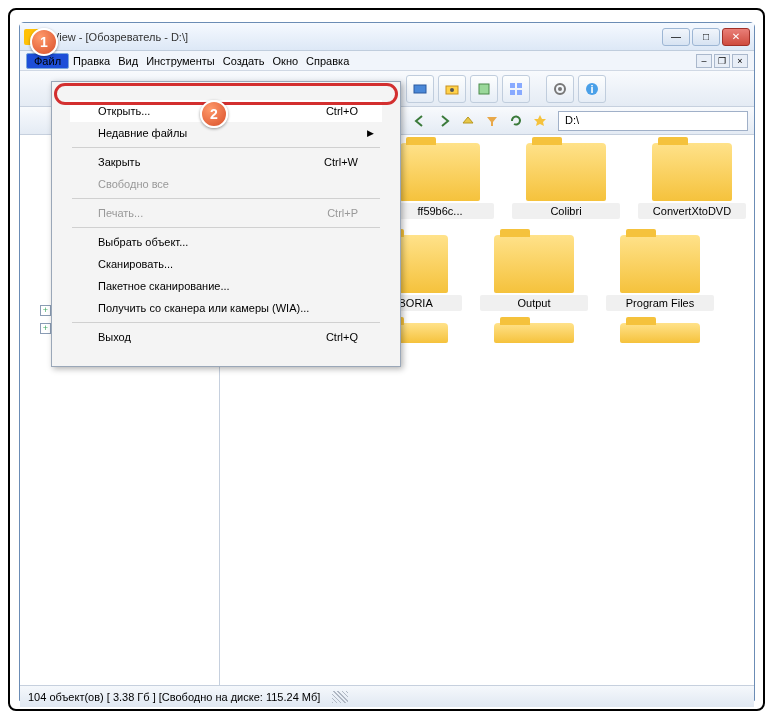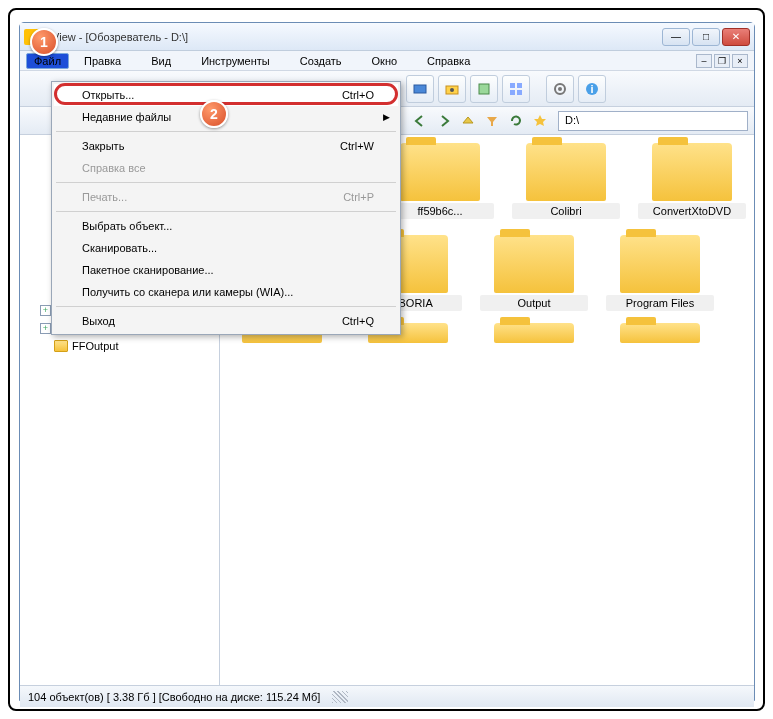--- a/index.html
+++ b/index.html
@@ -6,21 +6,21 @@
 body { background: #fff; width: 773px; height: 719px; position: relative; overflow: hidden; }
 .outer-frame { position: absolute; left: 8px; top: 8px; width: 757px; height: 703px; border: 2px solid #000; border-radius: 8px; background: #fff; overflow: hidden; }
 .window { position: absolute; left: 19px; top: 22px; width: 736px; height: 679px; background: #eaf0f8; border: 1px solid #6b8cb5; border-radius: 5px 5px 0 0; }
 .titlebar { height: 28px; background: linear-gradient(#f5f9ff,#dde8f6); display: flex; align-items: center; padding: 0 4px; border-bottom: 1px solid #c0cddd; }
 .title-icon { width: 16px; height: 16px; background: #ffc107; margin-right: 6px; border-radius: 2px; }
 .title-text { flex: 1; color: #333; }
 .win-btns { display: flex; gap: 2px; }
 .win-btn { width: 28px; height: 18px; background: linear-gradient(#f1f5fb,#d7e3f2); border: 1px solid #9db6d4; border-radius: 3px; display: flex; align-items: center; justify-content: center; font-size: 10px; cursor: pointer; }
 .win-btn.close { background: linear-gradient(#e97f78,#cf4b3e); color: #fff; border-color: #a03028; }
 .menubar { height: 20px; background: #f1f5fb; display: flex; align-items: center; padding: 0 6px; border-bottom: 1px solid #d0d8e4; }
-.menu-item { padding: 2px 15px; cursor: pointer; }
+.menu-item { padding: 2px 4px; cursor: pointer; }
 .menu-item.active { background: #1d4ed8; border: 1px solid #7aa7dc; border-radius: 2px; padding: 1px 7px; }
 .mdi-btns { margin-left: auto; display: flex; gap: 2px; }
 .mdi-btn { width: 16px; height: 14px; border: 1px solid #aab8cc; background: #e8eef7; font-size: 9px; display: flex; align-items: center; justify-content: center; cursor: pointer; }
 .toolbar { height: 36px; background: linear-gradient(#f8fafd,#e4ebf4); border-bottom: 1px solid #c6d0de; display: flex; align-items: center; padding: 0 6px; gap: 4px; }
 .tbtn { width: 28px; height: 28px; background: linear-gradient(#fdfefe,#e6edf6); border: 1px solid #c0cddd; border-radius: 3px; display: flex; align-items: center; justify-content: center; cursor: pointer; }
 .tbtn.hidden-left { margin-left: 380px; }
 .navbar { height: 28px; background: linear-gradient(#f8fafd,#e4ebf4); border-bottom: 1px solid #c6d0de; display: flex; align-items: center; padding: 0 6px; gap: 4px; }
 .nav-icon { width: 20px; height: 20px; display: flex; align-items: center; justify-content: center; cursor: pointer; }
 .addr { flex: 1; height: 20px; background: #fff; border: 1px solid #a0b0c8; padding: 2px 6px; margin-left: 4px; }
 .content { display: flex; height: 550px; }
@@ -30,21 +30,21 @@
 .tree-icon { width: 14px; height: 12px; background: linear-gradient(#ffe28a,#f5c23c); border: 1px solid #d4a017; border-radius: 1px; margin-right: 4px; }
 .main-pane { flex: 1; display: flex; flex-direction: row; background: #fff; }
 .folders { flex: 1; background: #fff; padding: 8px; display: flex; flex-wrap: wrap; gap: 12px 18px; align-content: flex-start; overflow: hidden; }
 .folder-item { width: 108px; display: flex; flex-direction: column; align-items: center; cursor: pointer; }
 .folder-icn { width: 80px; height: 58px; background: linear-gradient(#ffe28a,#f5c23c); border-radius: 4px 4px 2px 2px; position: relative; margin-bottom: 2px; }
 .folder-icn::before { content: ''; position: absolute; top: -6px; left: 6px; width: 30px; height: 8px; background: #f5c23c; border-radius: 2px 2px 0 0; }
 .folder-label { width: 100%; text-align: center; background: #f0f0f0; padding: 2px 0; border-radius: 2px; overflow: hidden; text-overflow: ellipsis; white-space: nowrap; }
 .preview { height: 180px; background: #6b6b6b; border-top: 1px solid #999; }
 .statusbar { height: 22px; background: linear-gradient(#f5f8fc,#e0e8f2); border-top: 1px solid #c6d0de; display: flex; align-items: center; padding: 0 8px; gap: 4px; }
 .grip { width: 16px; height: 12px; margin-left: 8px; background: repeating-linear-gradient(45deg,#b0b8c4,#b0b8c4 1px,transparent 1px,transparent 3px); }
-.dropdown { position: absolute; left: 51px; top: 81px; width: 350px; background: #f4f4f4; border: 1px solid #9aa7b8; box-shadow: 2px 2px 6px rgba(0,0,0,.3); z-index: 100; padding: 2px; }
+.dropdown { position: absolute; left: 51px; top: 81px; width: 350px; background: #f4f4f4; border: 1px solid #9aa7b8; box-shadow: 2px 2px 6px rgba(0,0,0,.3); z-index: 100; padding: 18px; }
 .dd-item { height: 22px; display: flex; align-items: center; padding: 0 24px 0 28px; cursor: pointer; position: relative; }
 .dd-item.hl { background: #fff; }
 .dd-item.disabled { color: #999; }
 .dd-shortcut { margin-left: auto; }
 .dd-arrow { position: absolute; right: 8px; font-size: 9px; }
 .dd-sep { height: 1px; background: #d0d0d0; margin: 3px 2px; }
 .callout { position: absolute; width: 28px; height: 28px; border-radius: 50%; background: radial-gradient(circle at 35% 30%, #ff9a6b, #d94f2a); border: 2px solid #fff; box-shadow: 0 1px 3px rgba(0,0,0,.4); color: #fff; font-weight: bold; font-size: 14px; display: flex; align-items: center; justify-content: center; z-index: 200; }
 .hl-ring { position: absolute; border: 3px solid #d32f2f; border-radius: 14px; z-index: 150; pointer-events: none; }
 svg { display: block; }
 </style>
@@ -240,21 +240,21 @@
   <div class="dd-item">
     <span>Недавние файлы</span>
     <span class="dd-arrow">▶</span>
   </div>
   <div class="dd-sep"></div>
   <div class="dd-item">
     <span>Закрыть</span>
     <span class="dd-shortcut">Ctrl+W</span>
   </div>
   <div class="dd-item disabled">
-    <span>Справка все</span>
+    <span>Свободно все</span>
   </div>
   <div class="dd-sep"></div>
   <div class="dd-item disabled">
     <span>Печать...</span>
     <span class="dd-shortcut">Ctrl+P</span>
   </div>
   <div class="dd-sep"></div>
   <div class="dd-item">
     <span>Выбрать объект...</span>
   </div>

